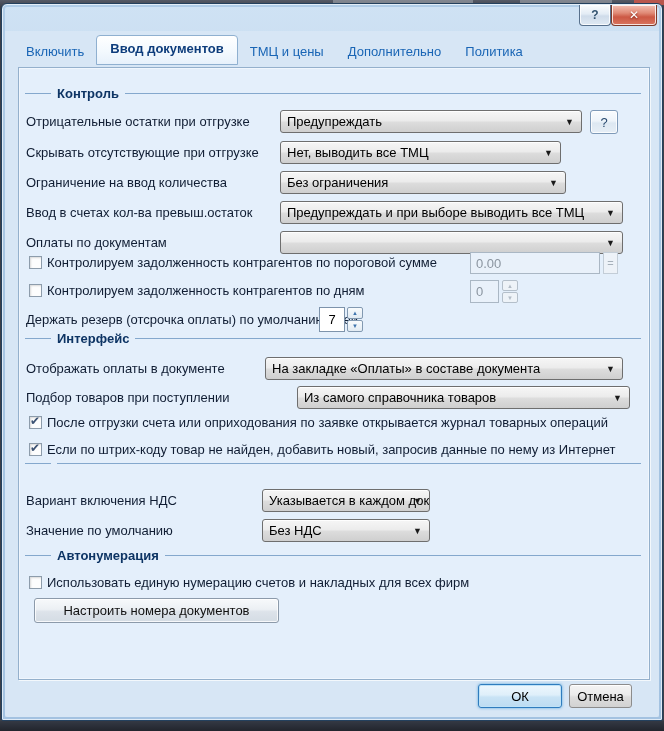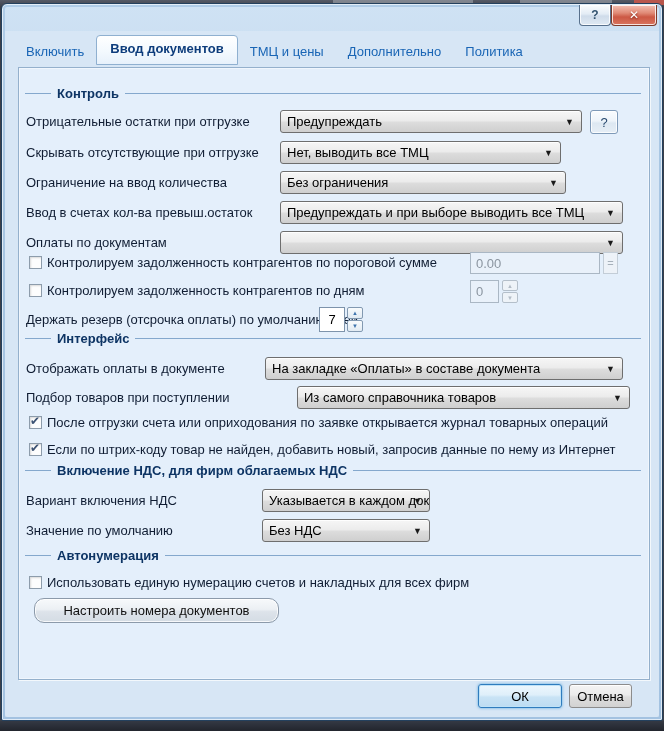--- a/index.html
+++ b/index.html
@@ -81,21 +81,21 @@
     background:linear-gradient(#f8fbfd,#e2ebf3);display:flex;align-items:center;justify-content:center;
     font-size:6px;line-height:6px;color:#3f74ad;cursor:default;}
   .spin .sb:last-child{margin-bottom:0;}
   .spin.disabled .sb{color:#b2bcc6;border-color:#b4bfca;background:#eef3f8;}
 
   .cb{position:absolute;width:13px;height:13px;box-sizing:border-box;background:#fdfdfd;
     border:1px solid #8d9cab;box-shadow:inset 1px 1px 2px rgba(0,0,0,.14);cursor:default;}
   .cb .glyph{display:none;position:absolute;left:0;top:-3px;font-size:12px;color:#3c5273;}
   .cb.checked .glyph{display:block;}
 
-  .pushbtn{position:absolute;box-sizing:border-box;height:25px;border:1px solid #8c9aaa;border-radius:10px;
+  .pushbtn{position:absolute;box-sizing:border-box;height:25px;border:1px solid #8c9aaa;border-radius:3px;
     background:linear-gradient(#f7f9fb,#ecf0f4 45%,#dde3ea 55%,#d4dce4);
     box-shadow:inset 0 0 0 1px rgba(255,255,255,.8);
     display:flex;align-items:center;justify-content:center;font-size:13px;color:#111;cursor:default;}
 
   .btn{position:absolute;height:24px;box-sizing:border-box;border:1px solid #8c8c8c;border-radius:3px;
     background:linear-gradient(#f4f4f4,#ebebeb 45%,#dddddd 55%,#d2d2d2);
     box-shadow:inset 0 1px 0 #fff;display:flex;align-items:center;justify-content:center;
     font-size:13px;color:#000;cursor:default;}
   .btn.default{border-color:#2f7cbe;
     background:linear-gradient(#eef7fd,#dfeffa 45%,#c9e3f5 55%,#bcdcf2);
@@ -232,21 +232,20 @@
     </div>
     <div class="lbl" style="left:28px;top:347px;">После отгрузки счета или оприходования по заявке открывается журнал товарных операций</div>
 
     <div class="cb checked" style="left:10px;top:375px;">
       <span class="glyph">✔</span>
     </div>
     <div class="lbl" style="left:28px;top:374px;">Если по штрих-коду товар не найден, добавить новый, запросив данные по нему из Интернет</div>
 
     <div class="hdr" style="top:395px;">
       <div class="ln short"></div>
-      <div class="txt">Включение НДС, для фирм облагаемых НДС</div>
       <div class="ln long"></div>
     </div>
 
     <div class="lbl" style="left:7px;top:425px;">Вариант включения НДС</div>
     <div class="combo" style="left:243px;top:421px;width:168px;">
       <span>Указывается в каждом документе</span>
       <span class="arr">▼</span>
     </div>
 
     <div class="lbl" style="left:7px;top:455px;">Значение по умолчанию</div>

